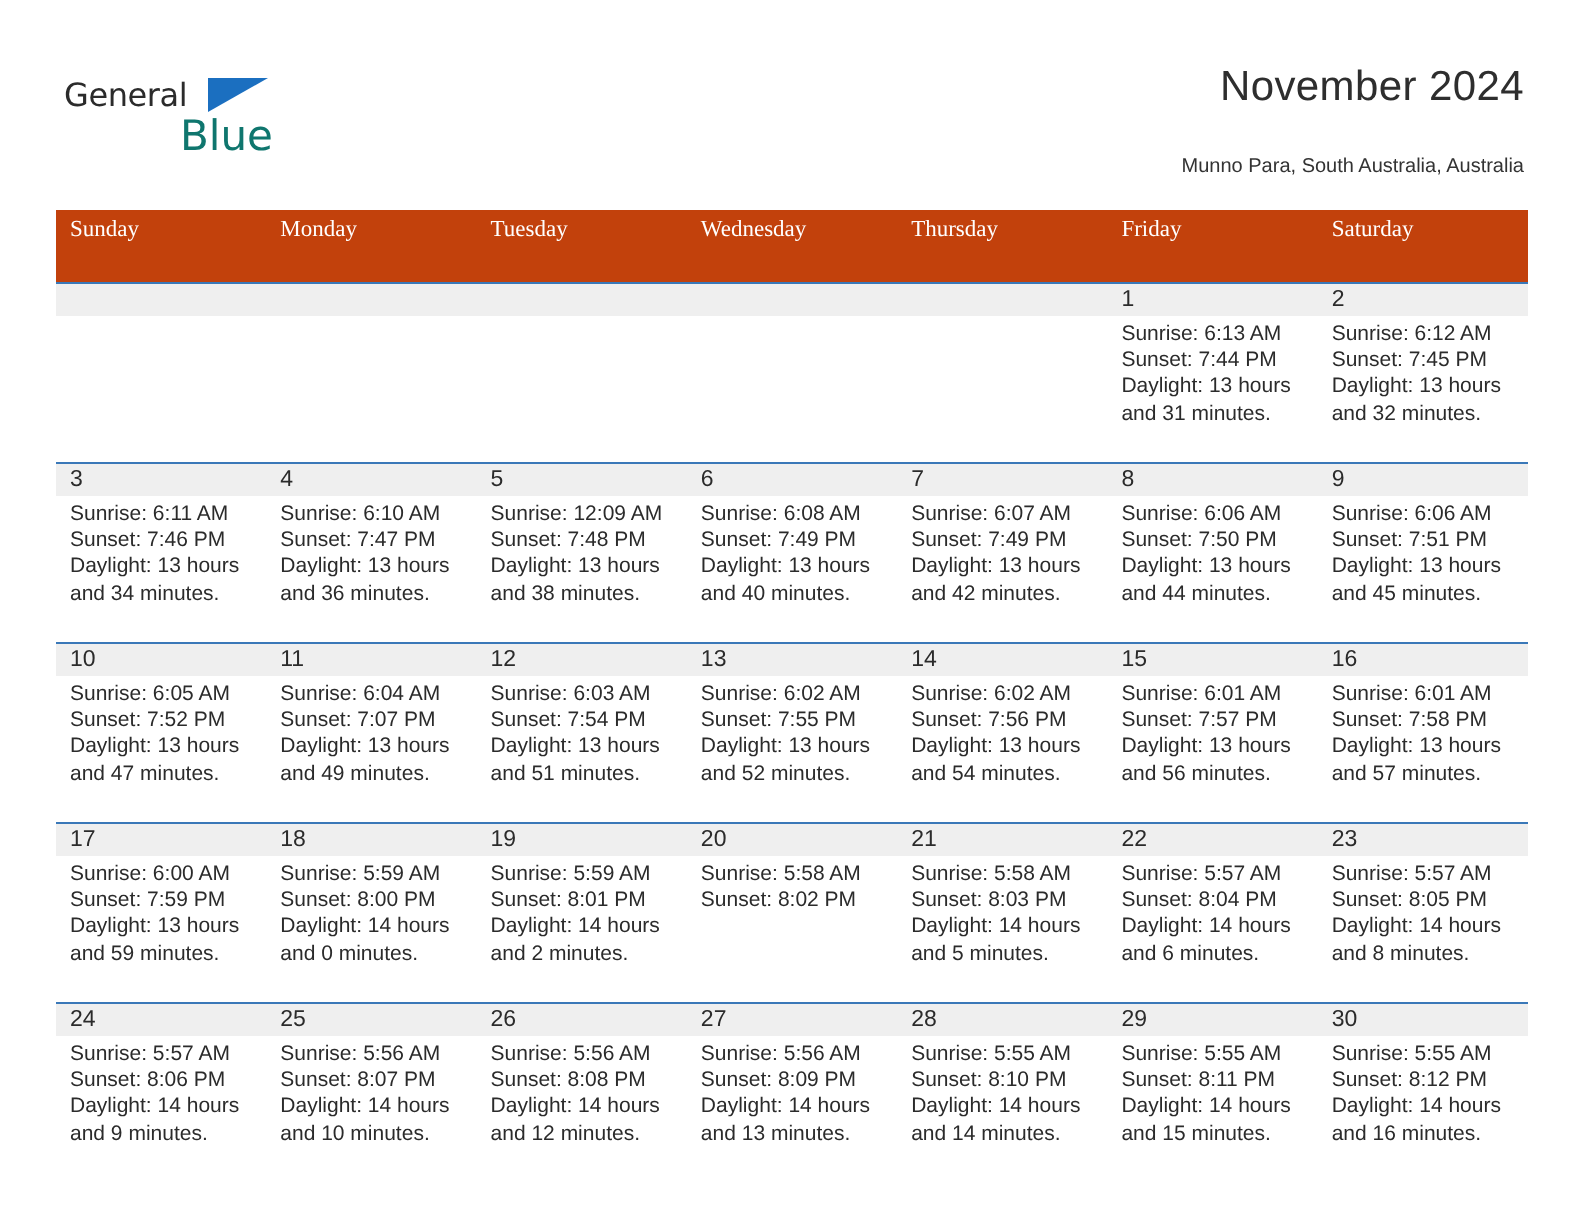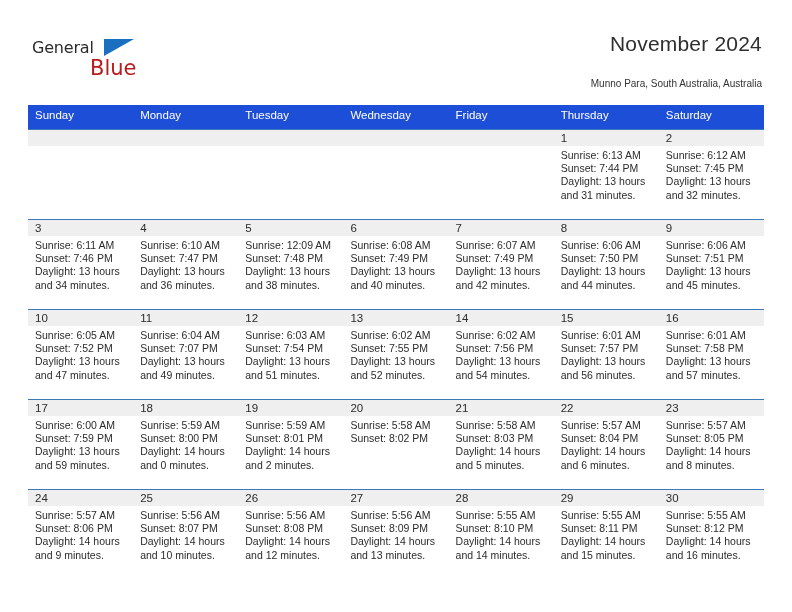--- a/index.html
+++ b/index.html
@@ -44,21 +44,21 @@
     position: absolute;
     left: 72px; top: 3px;
     width: 0; height: 0;
     border-left: 30px solid #1b6fc0;
     border-bottom: 17px solid transparent;
   }
   .logo-blue {
     position: absolute;
     left: 58px; top: 20px;
     font-size: 21px;
-    color: #b91c1c;
+    color: #0f766e;
     font-family: "DejaVu Sans", sans-serif;
     line-height: 24px;
   }
   .title {
     position: absolute;
     right: 30px;
     top: 32px;
     font-size: 21px;
     color: #2e2e2e;
     font-weight: normal;
@@ -76,22 +76,23 @@
 
   
   .cal {
     position: absolute;
     left: 28px;
     top: 105px;
     width: 736px;
   }
   .weekhead {
     display: flex;
-    background: #1d4ed8;
-    height: 24px;
+    background: #c2410c;
+    height: 36px;
+    font-family: Liberation Serif, serif;
   }
   .weekhead .wd {
     flex: 1 1 0;
     color: #ffffff;
     font-size: 11.5px;
     line-height: 20px;
     padding-left: 7px;
     white-space: nowrap;
     overflow: hidden;
   }
@@ -144,22 +145,22 @@
     <div class="subtitle">Munno Para, South Australia, Australia</div>
   </div>
 
   <div class="cal">
 
     <div class="weekhead">
       <div class="wd">Sunday</div>
       <div class="wd">Monday</div>
       <div class="wd">Tuesday</div>
       <div class="wd">Wednesday</div>
+      <div class="wd">Thursday</div>
       <div class="wd">Friday</div>
-      <div class="wd">Thursday</div>
       <div class="wd">Saturday</div>
     </div>
 
     <div class="week">
       <div class="cell empty">
         <div class="daynum"></div>
       </div>
       <div class="cell empty">
         <div class="daynum"></div>
       </div>

